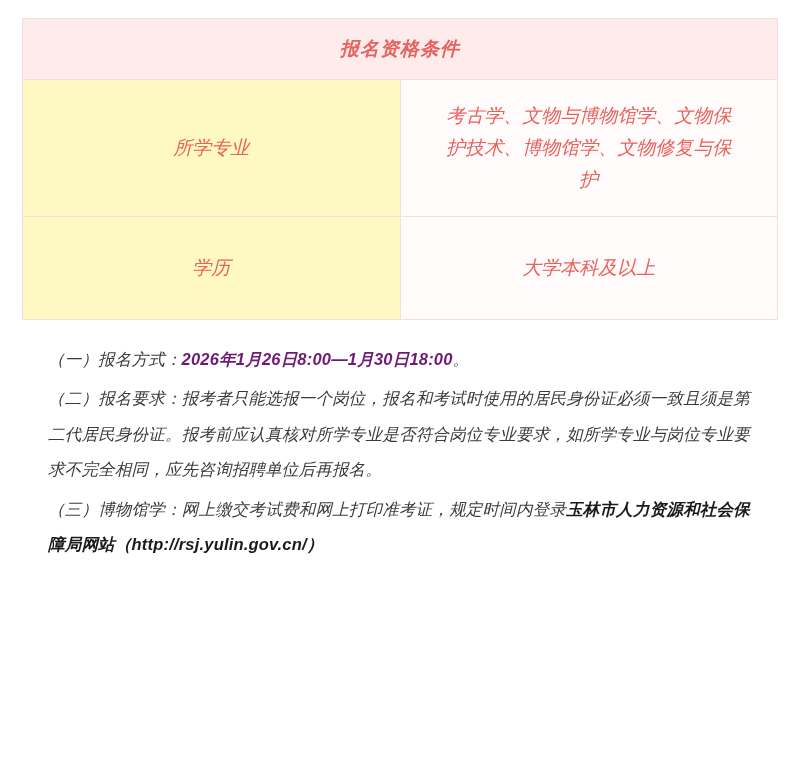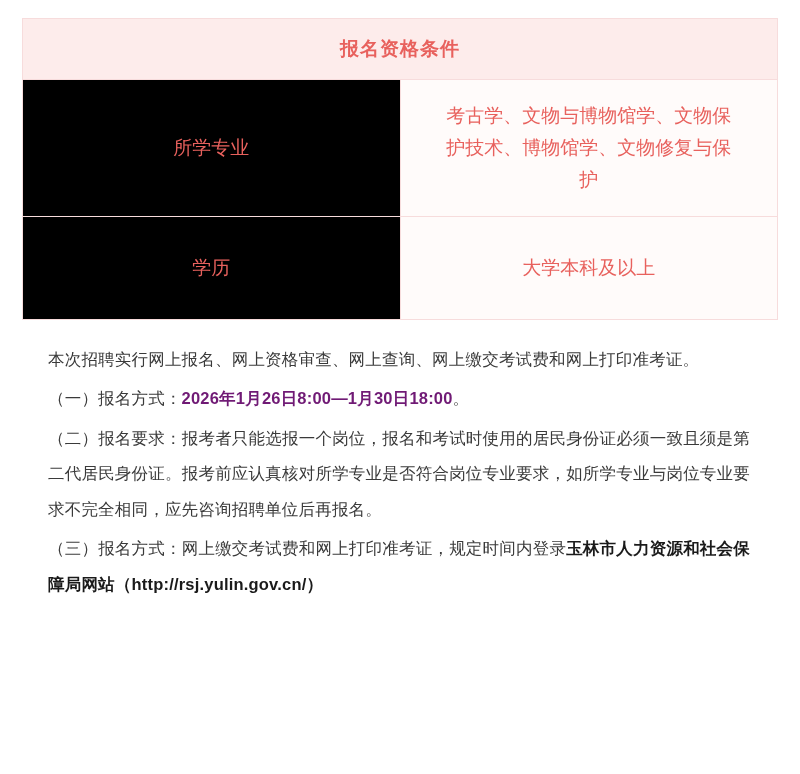--- a/index.html
+++ b/index.html
@@ -15,20 +15,21 @@
     position: relative;
     overflow: hidden;
   }
 
   .page {
     width: 800px;
     height: 774px;
     position: relative;
     box-sizing: border-box;
     padding: 18px 22px 0 22px;
+    font-style: italic;
   }
 
   
   table.req-table {
     width: 756px;
     border-collapse: collapse;
     table-layout: fixed;
     margin: 0 auto;
     color: #e8615d;
   }
@@ -42,21 +43,21 @@
   }
   td.title-cell {
     background: #fdeceb;
     font-size: 21px;
     font-weight: bold;
     height: 58px;
     letter-spacing: 1px;
   }
   td.label-cell {
     width: 232px;
-    background: #000000;
+    background: #fef9c3;
     font-size: 19px;
     padding: 12px 4px;
   }
   td.value-cell {
     background: #fffbfa;
     padding: 14px 38px;
     font-size: 19px;
     line-height: 1.85;
   }
   tr.row-major td { height: 108px; }
@@ -161,29 +162,28 @@
         <td class="value-cell">考古学、文物与博物馆学、文物保护技术、博物馆学、文物修复与保护</td>
       </tr>
       <tr class="row-normal">
         <td class="label-cell">学历</td>
         <td class="value-cell">大学本科及以上</td>
       </tr>
     </tbody>
   </table>
 
   <div class="body-text">
-    <p>本次招聘实行网上报名、网上资格审查、网上查询、网上缴交考试费和网上打印准考证。</p>
 
     <p>
       <span>（一）报名方式：</span><span class="bold-red">2026年1月26日8:00—1月30日18:00</span><span>。</span>
     </p>
 
     <p>
       <span>（二）报名要求：</span><span>报考者只能选报一个岗位，报名和考试时使用的居民身份证必须一致且须是第二代居民身份证。报考前应认真核对所学专业是否符合岗位专业要求，如所学专业与岗位专业要求不完全相同，应先咨询招聘单位后再报名。</span>
     </p>
 
     <p>
-      <span>（三）报名方式：</span><span>网上缴交考试费和网上打印准考证，规定时间内登录</span><span class="strong">玉林市人力资源和社会保障局网站（http://rsj.yulin.gov.cn/）</span>
+      <span>（三）博物馆学：</span><span>网上缴交考试费和网上打印准考证，规定时间内登录</span><span class="strong">玉林市人力资源和社会保障局网站（http://rsj.yulin.gov.cn/）</span>
     </p>
   </div>
 
 
 </div>
 
 </body></html>

